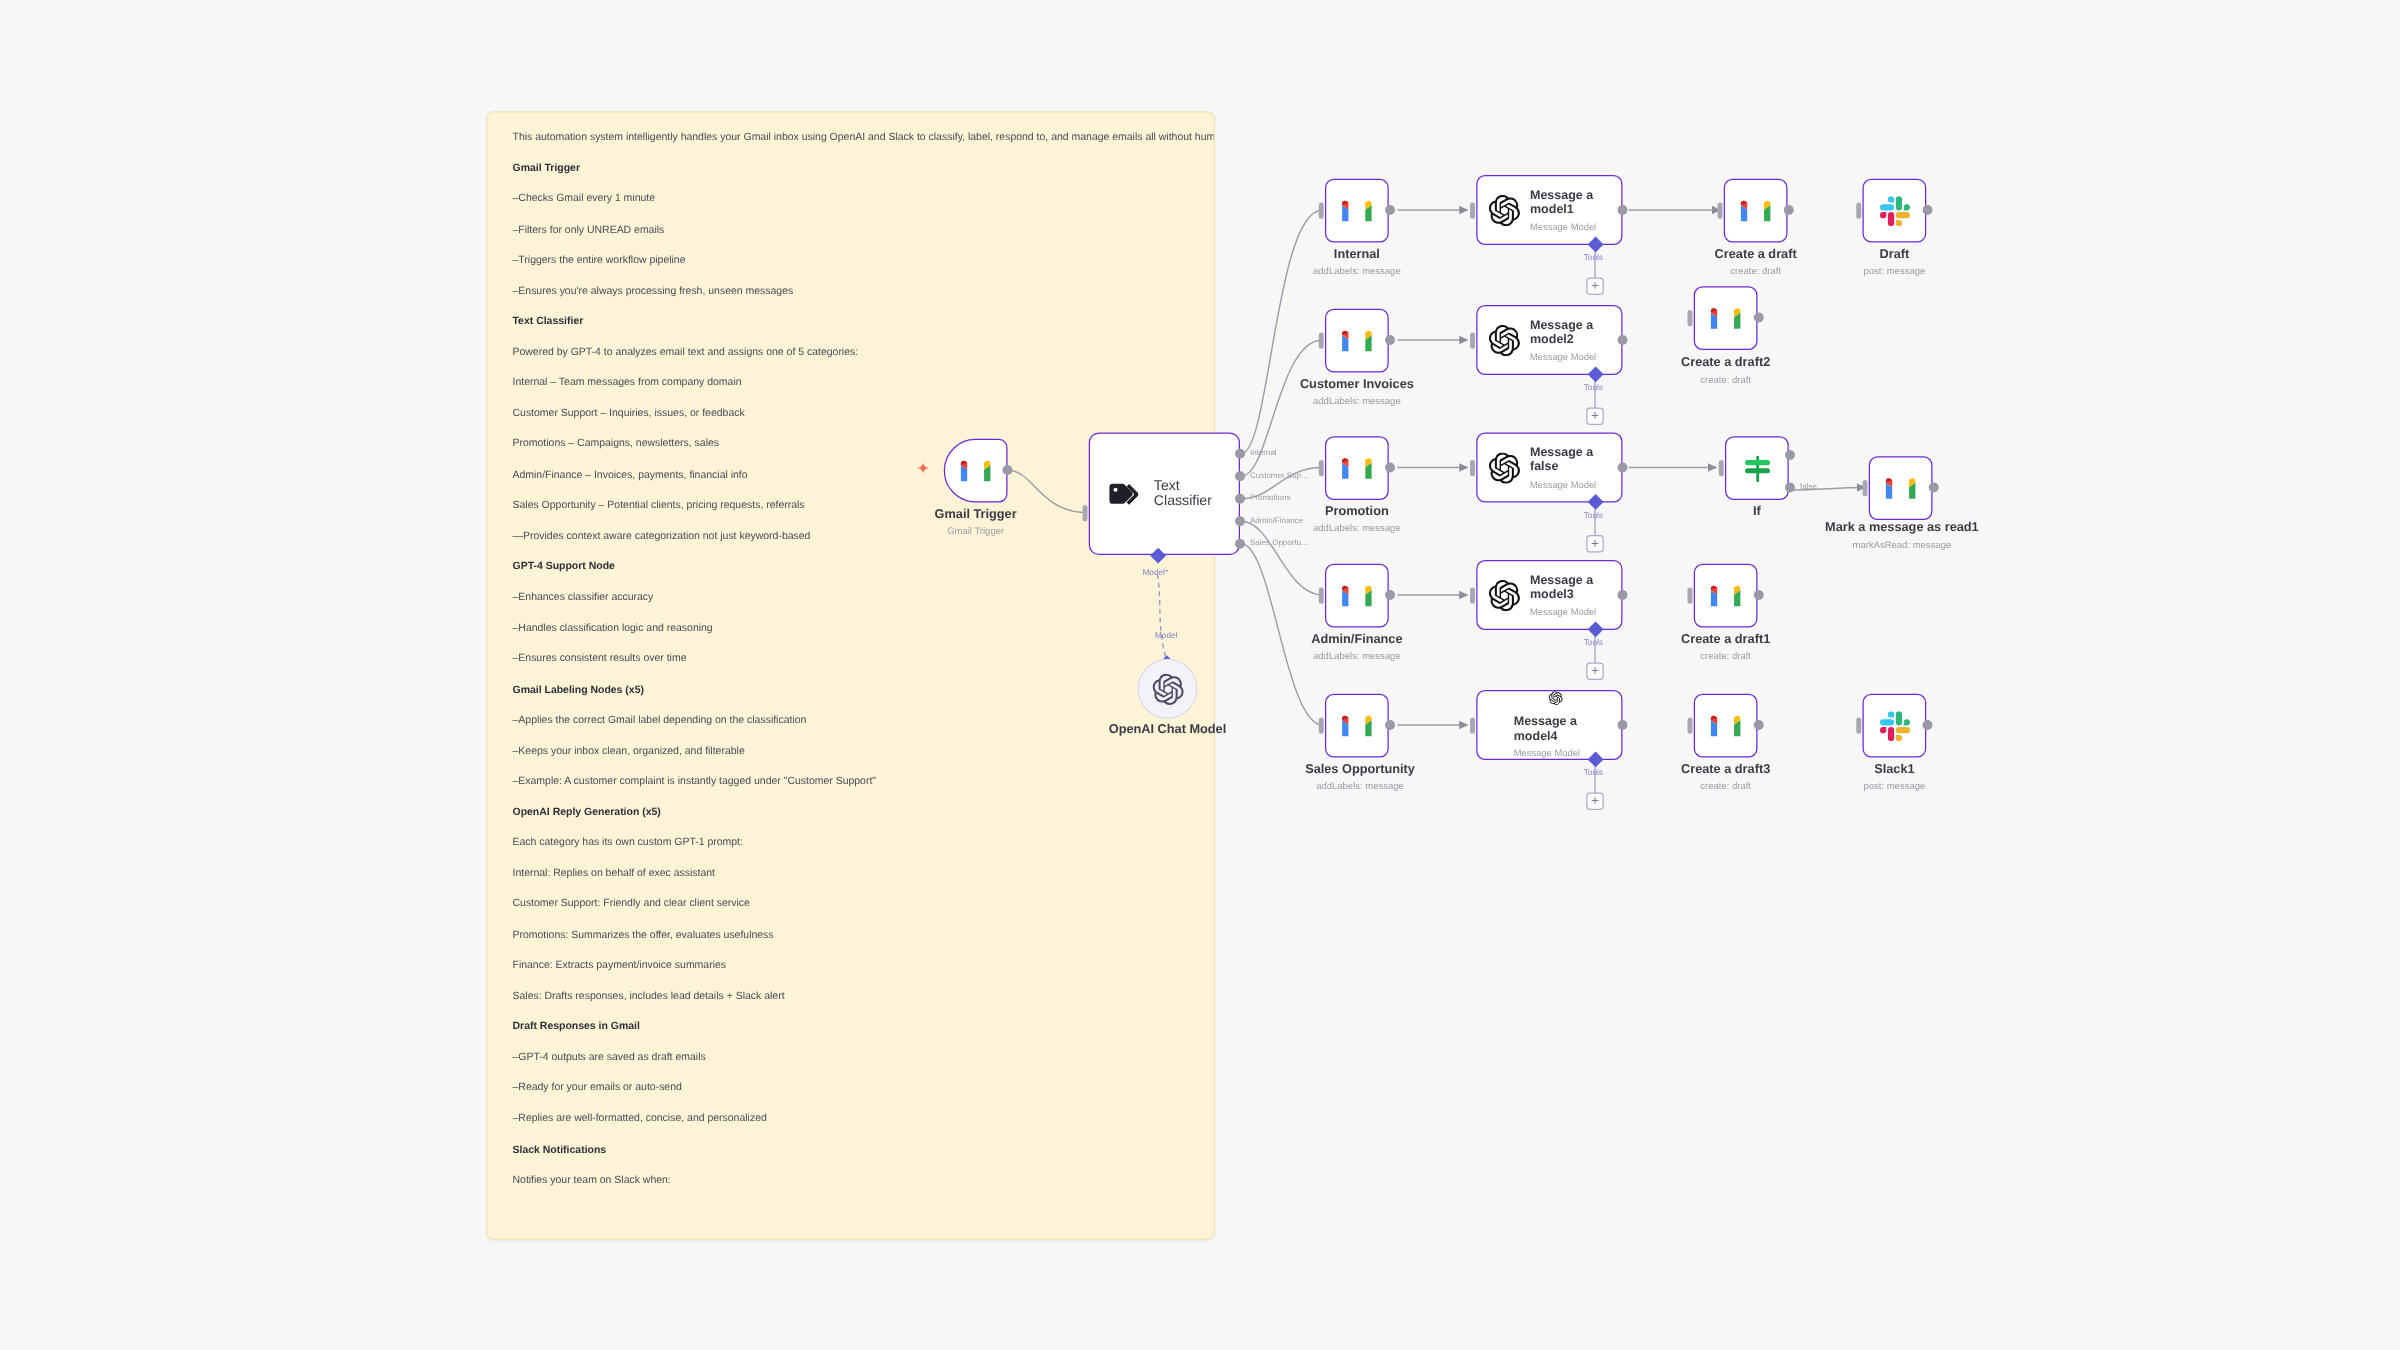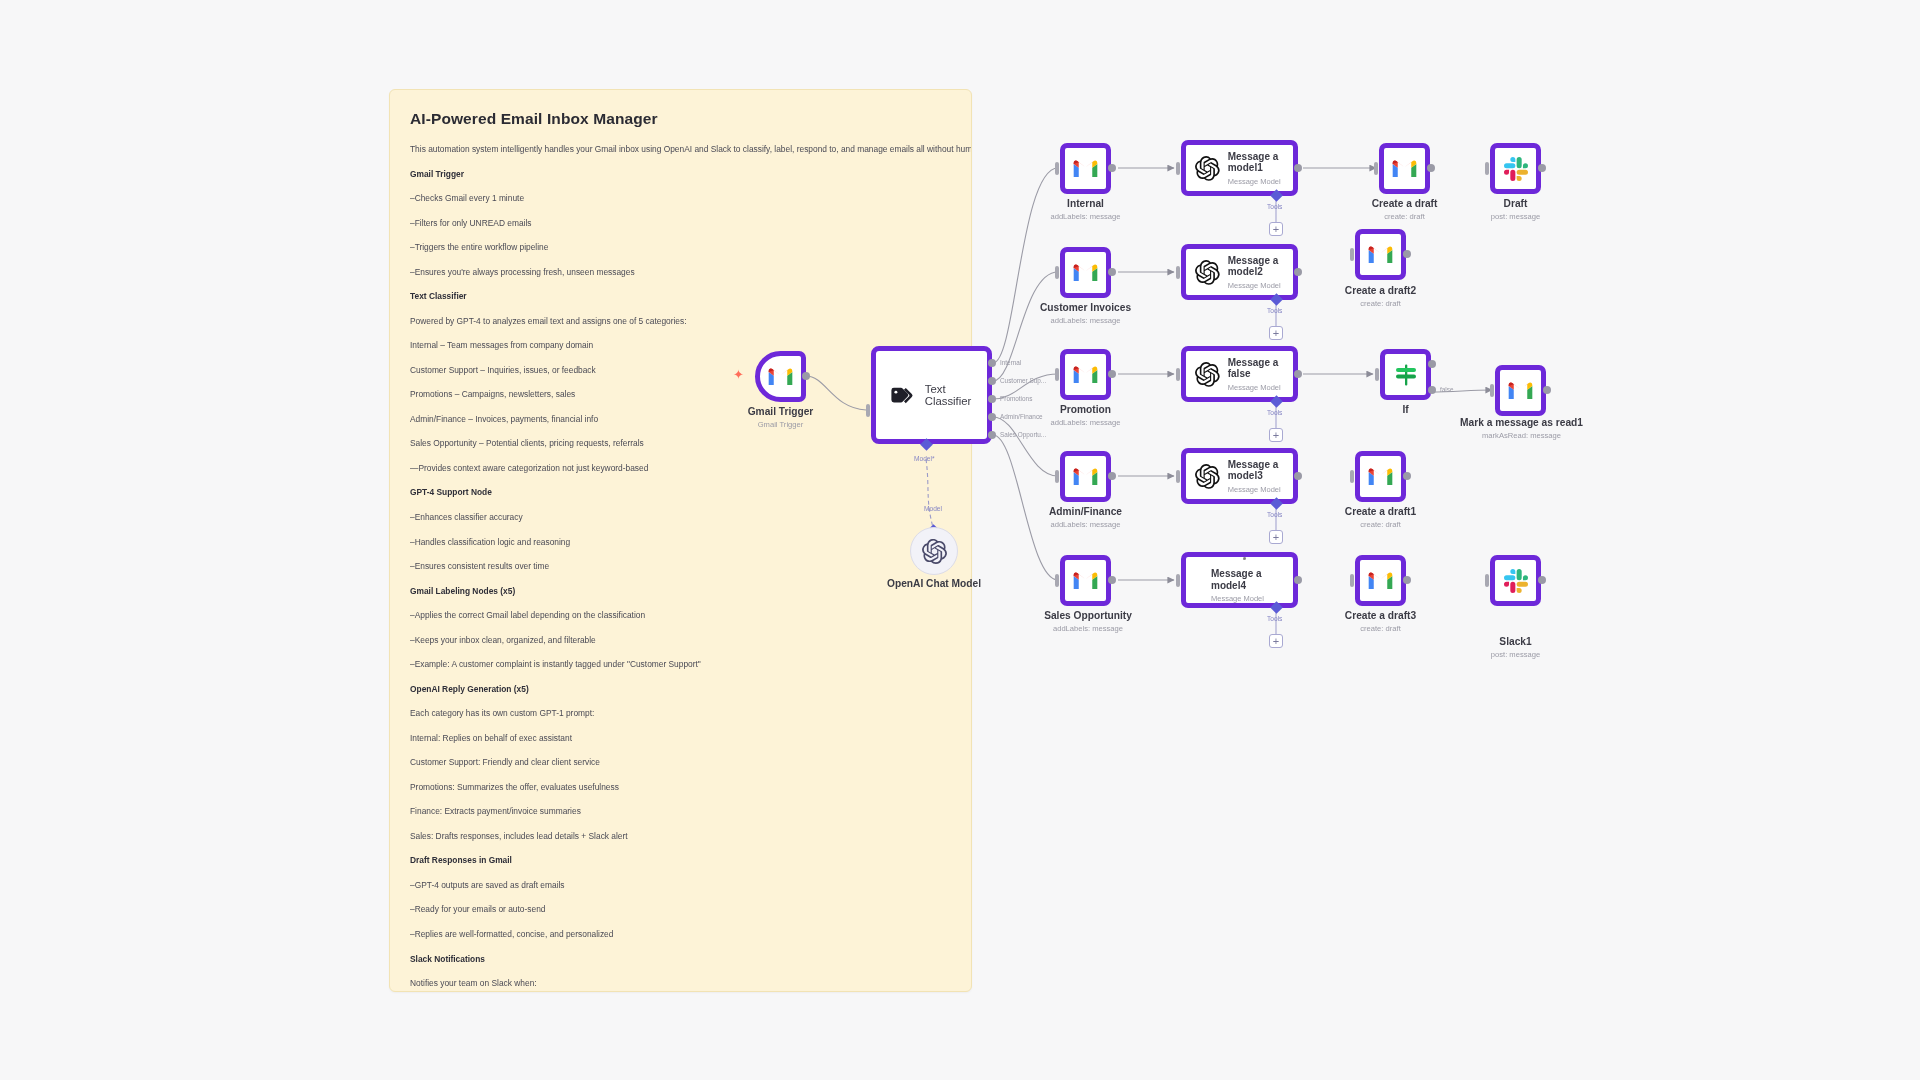--- a/index.html
+++ b/index.html
@@ -52,21 +52,21 @@
   #edges {
     position: absolute;
     left: 0; top: 0;
     width: 1920px; height: 1080px;
     pointer-events: none;
   }
   
   .node {
     position: absolute;
     background: #ffffff;
-    border: 5px solid #6d28d9;
+    border: 1px solid #6d28d9;
     border-radius: 7px;
     display: flex;
     align-items: center;
     justify-content: center;
   }
   .node.sq { width: 51px; height: 51px; }
   .node.wide {
     width: 117px; height: 56px;
     border-radius: 7px;
     justify-content: flex-start;
@@ -172,21 +172,20 @@
   .slack-ico { width: 24px; height: 24px; display:block; }
   .tag-ico { width: 27px; height: 21px; display:block; }
   .if-ico { width: 26px; height: 24px; display:block; }
 </style>
 </head>
 <body>
 
 <div id="canvas">
 
   <div id="sticky">
-    <h1>AI-Powered Email Inbox Manager</h1>
     <div id="sticky-body">
         <p class="note-line">This automation system intelligently handles your Gmail inbox using OpenAI and Slack to classify, label, respond to, and manage emails all without human input.</p>
         <p class="note-line h">Gmail Trigger</p>
         <p class="note-line">–Checks Gmail every 1 minute</p>
         <p class="note-line">–Filters for only UNREAD emails</p>
         <p class="note-line">–Triggers the entire workflow pipeline</p>
         <p class="note-line">–Ensures you're always processing fresh, unseen messages</p>
         <p class="note-line h">Text Classifier</p>
         <p class="note-line">Powered by GPT-4 to analyzes email text and assigns one of 5 categories:</p>
         <p class="note-line">Internal – Team messages from company domain</p>
@@ -591,18 +590,18 @@
   <div class="port in" style="left:1485px; top:574px;"></div>
   <div class="node sq" style="left:1490px; top:555px;">
     <svg class="slack-ico" viewBox="0 0 24 24">
       <path fill="#E01E5A" d="M5.04 15.17a2.52 2.52 0 1 1-2.52-2.52h2.52zM6.31 15.17a2.52 2.52 0 0 1 5.04 0v6.31a2.52 2.52 0 0 1-5.04 0z"></path>
       <path fill="#36C5F0" d="M8.83 5.04a2.52 2.52 0 1 1 2.52-2.52v2.52zM8.83 6.31a2.52 2.52 0 0 1 0 5.04H2.52a2.52 2.52 0 0 1 0-5.04z"></path>
       <path fill="#2EB67D" d="M18.96 8.83a2.52 2.52 0 1 1 2.52 2.52h-2.52zM17.69 8.83a2.52 2.52 0 0 1-5.04 0V2.52a2.52 2.52 0 1 1 5.04 0z"></path>
       <path fill="#ECB22E" d="M15.17 18.96a2.52 2.52 0 1 1-2.52 2.52v-2.52zM15.17 17.69a2.52 2.52 0 0 1 0-5.04h6.31a2.52 2.52 0 0 1 0 5.04z"></path>
     </svg>
   </div>
   <div class="port" style="left:1538px; top:576px;"></div>
-  <div class="caption" style="left:1448px; top:636px; width:135px;">
+  <div class="caption" style="left:1448px; top:610px; width:135px;">
     <span class="t">Slack1</span>
     <span class="s">post: message</span>
   </div>
 
 </div>
 
 </body></html>

